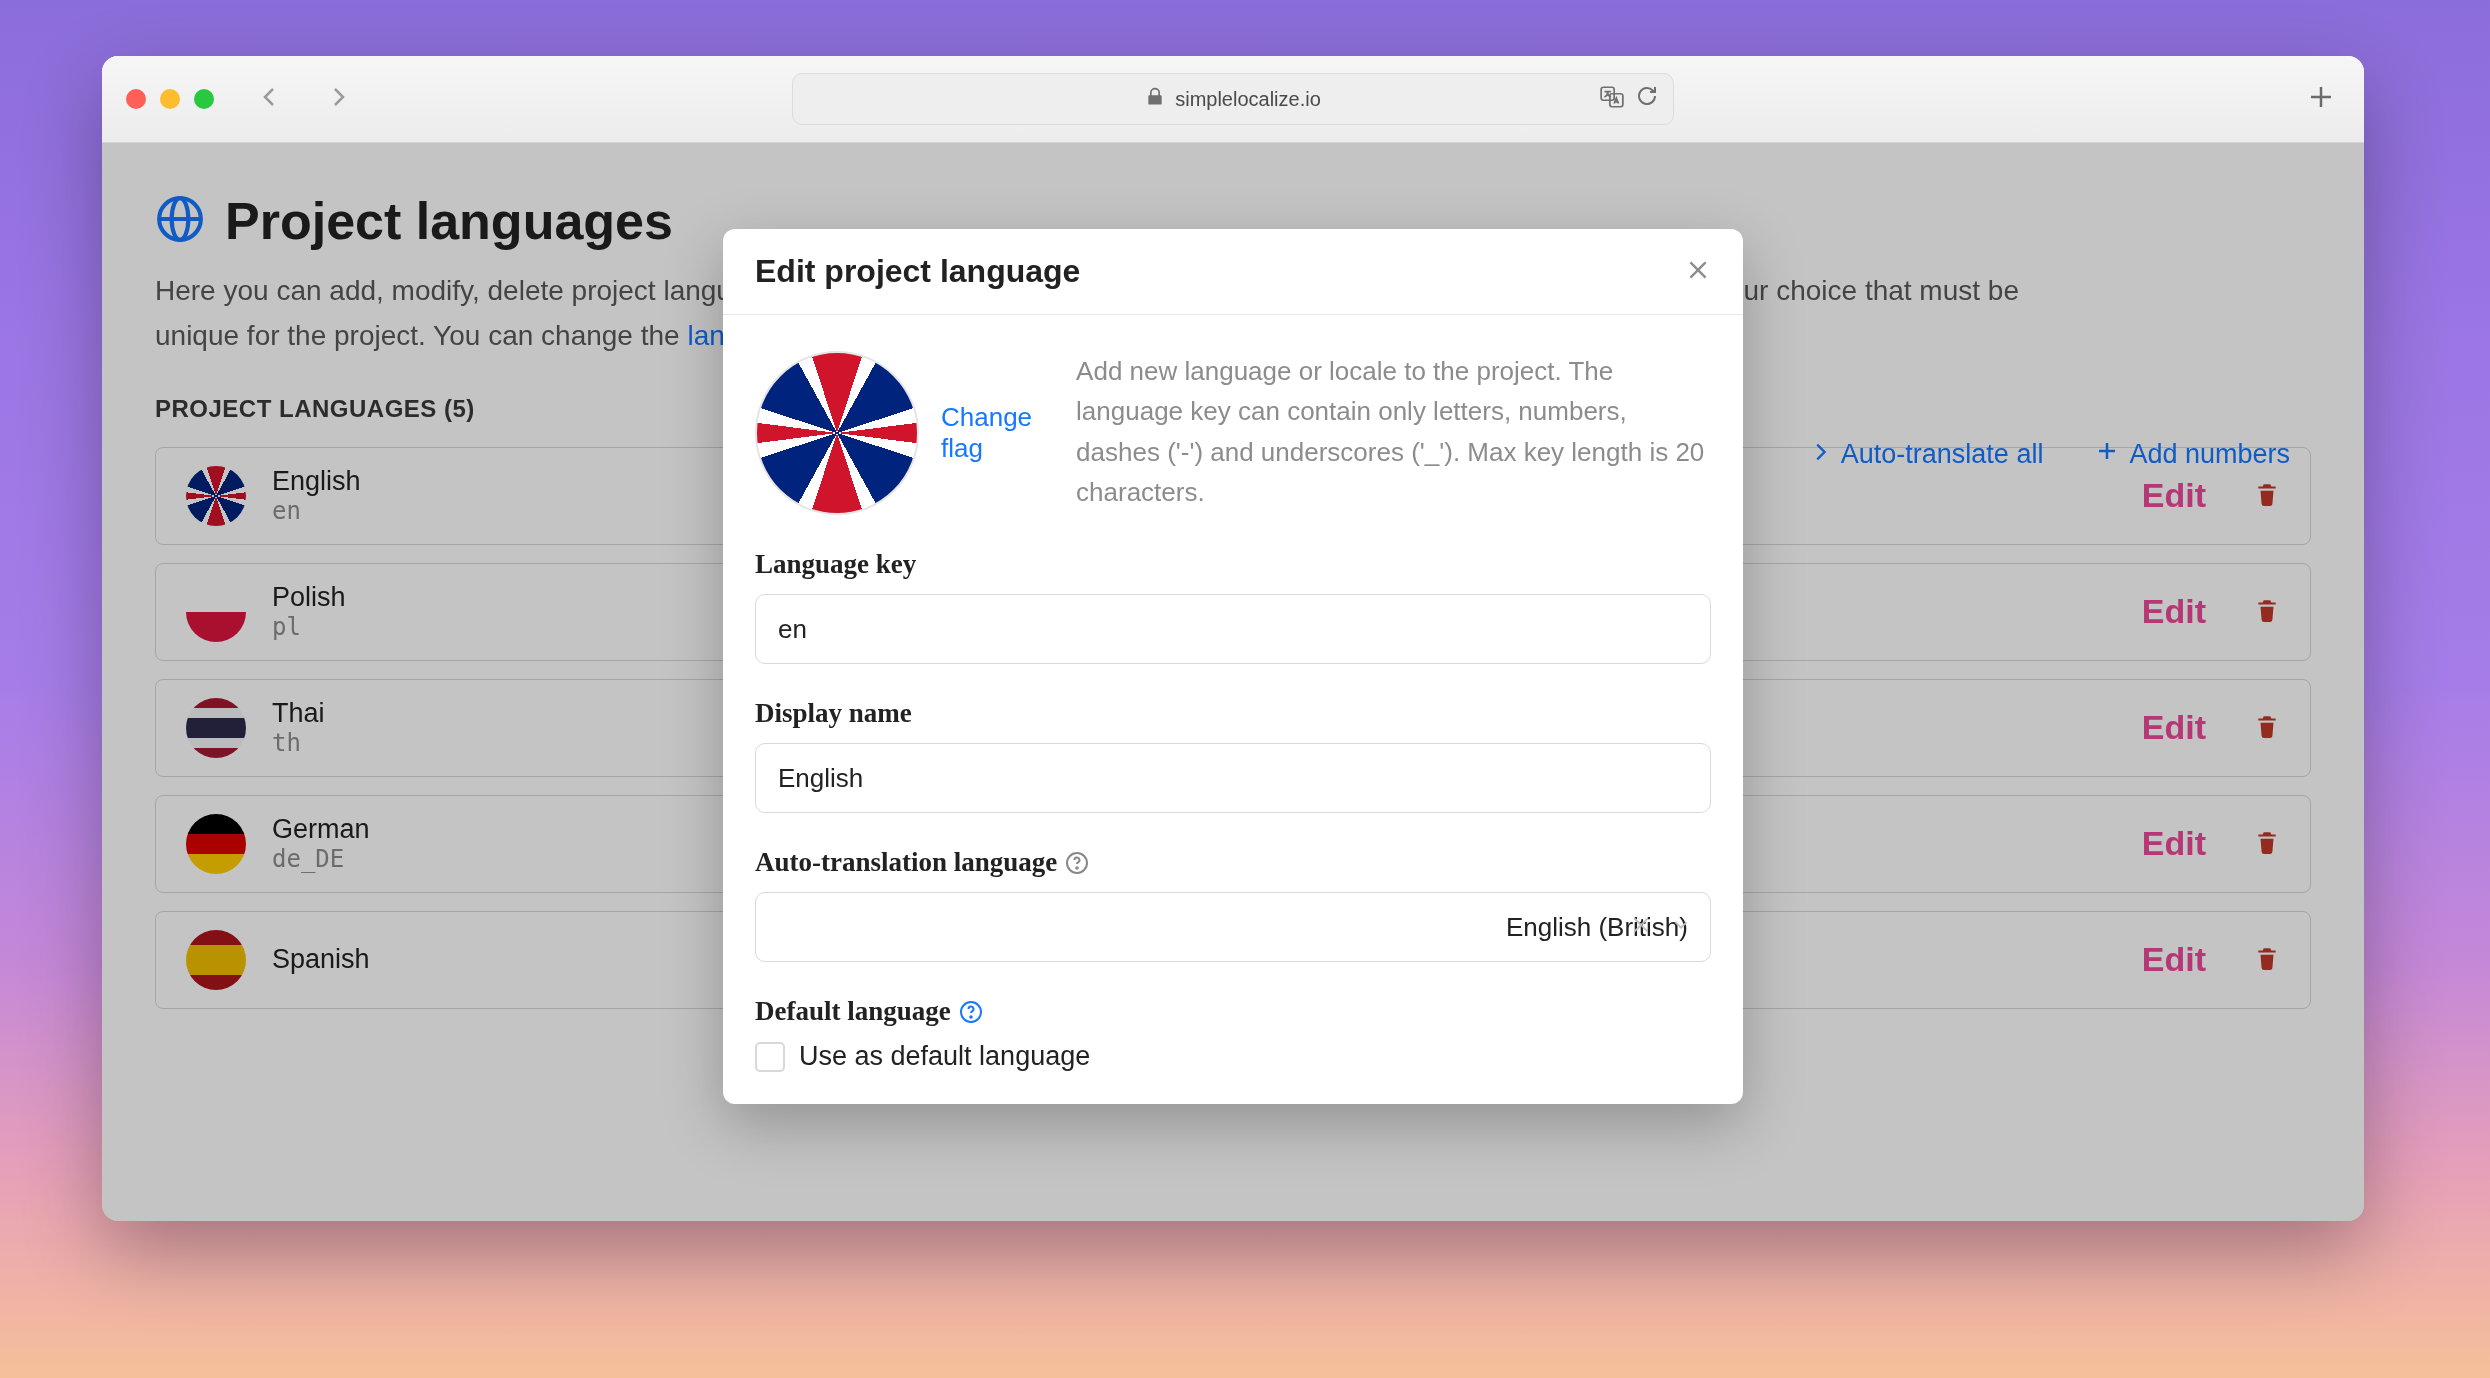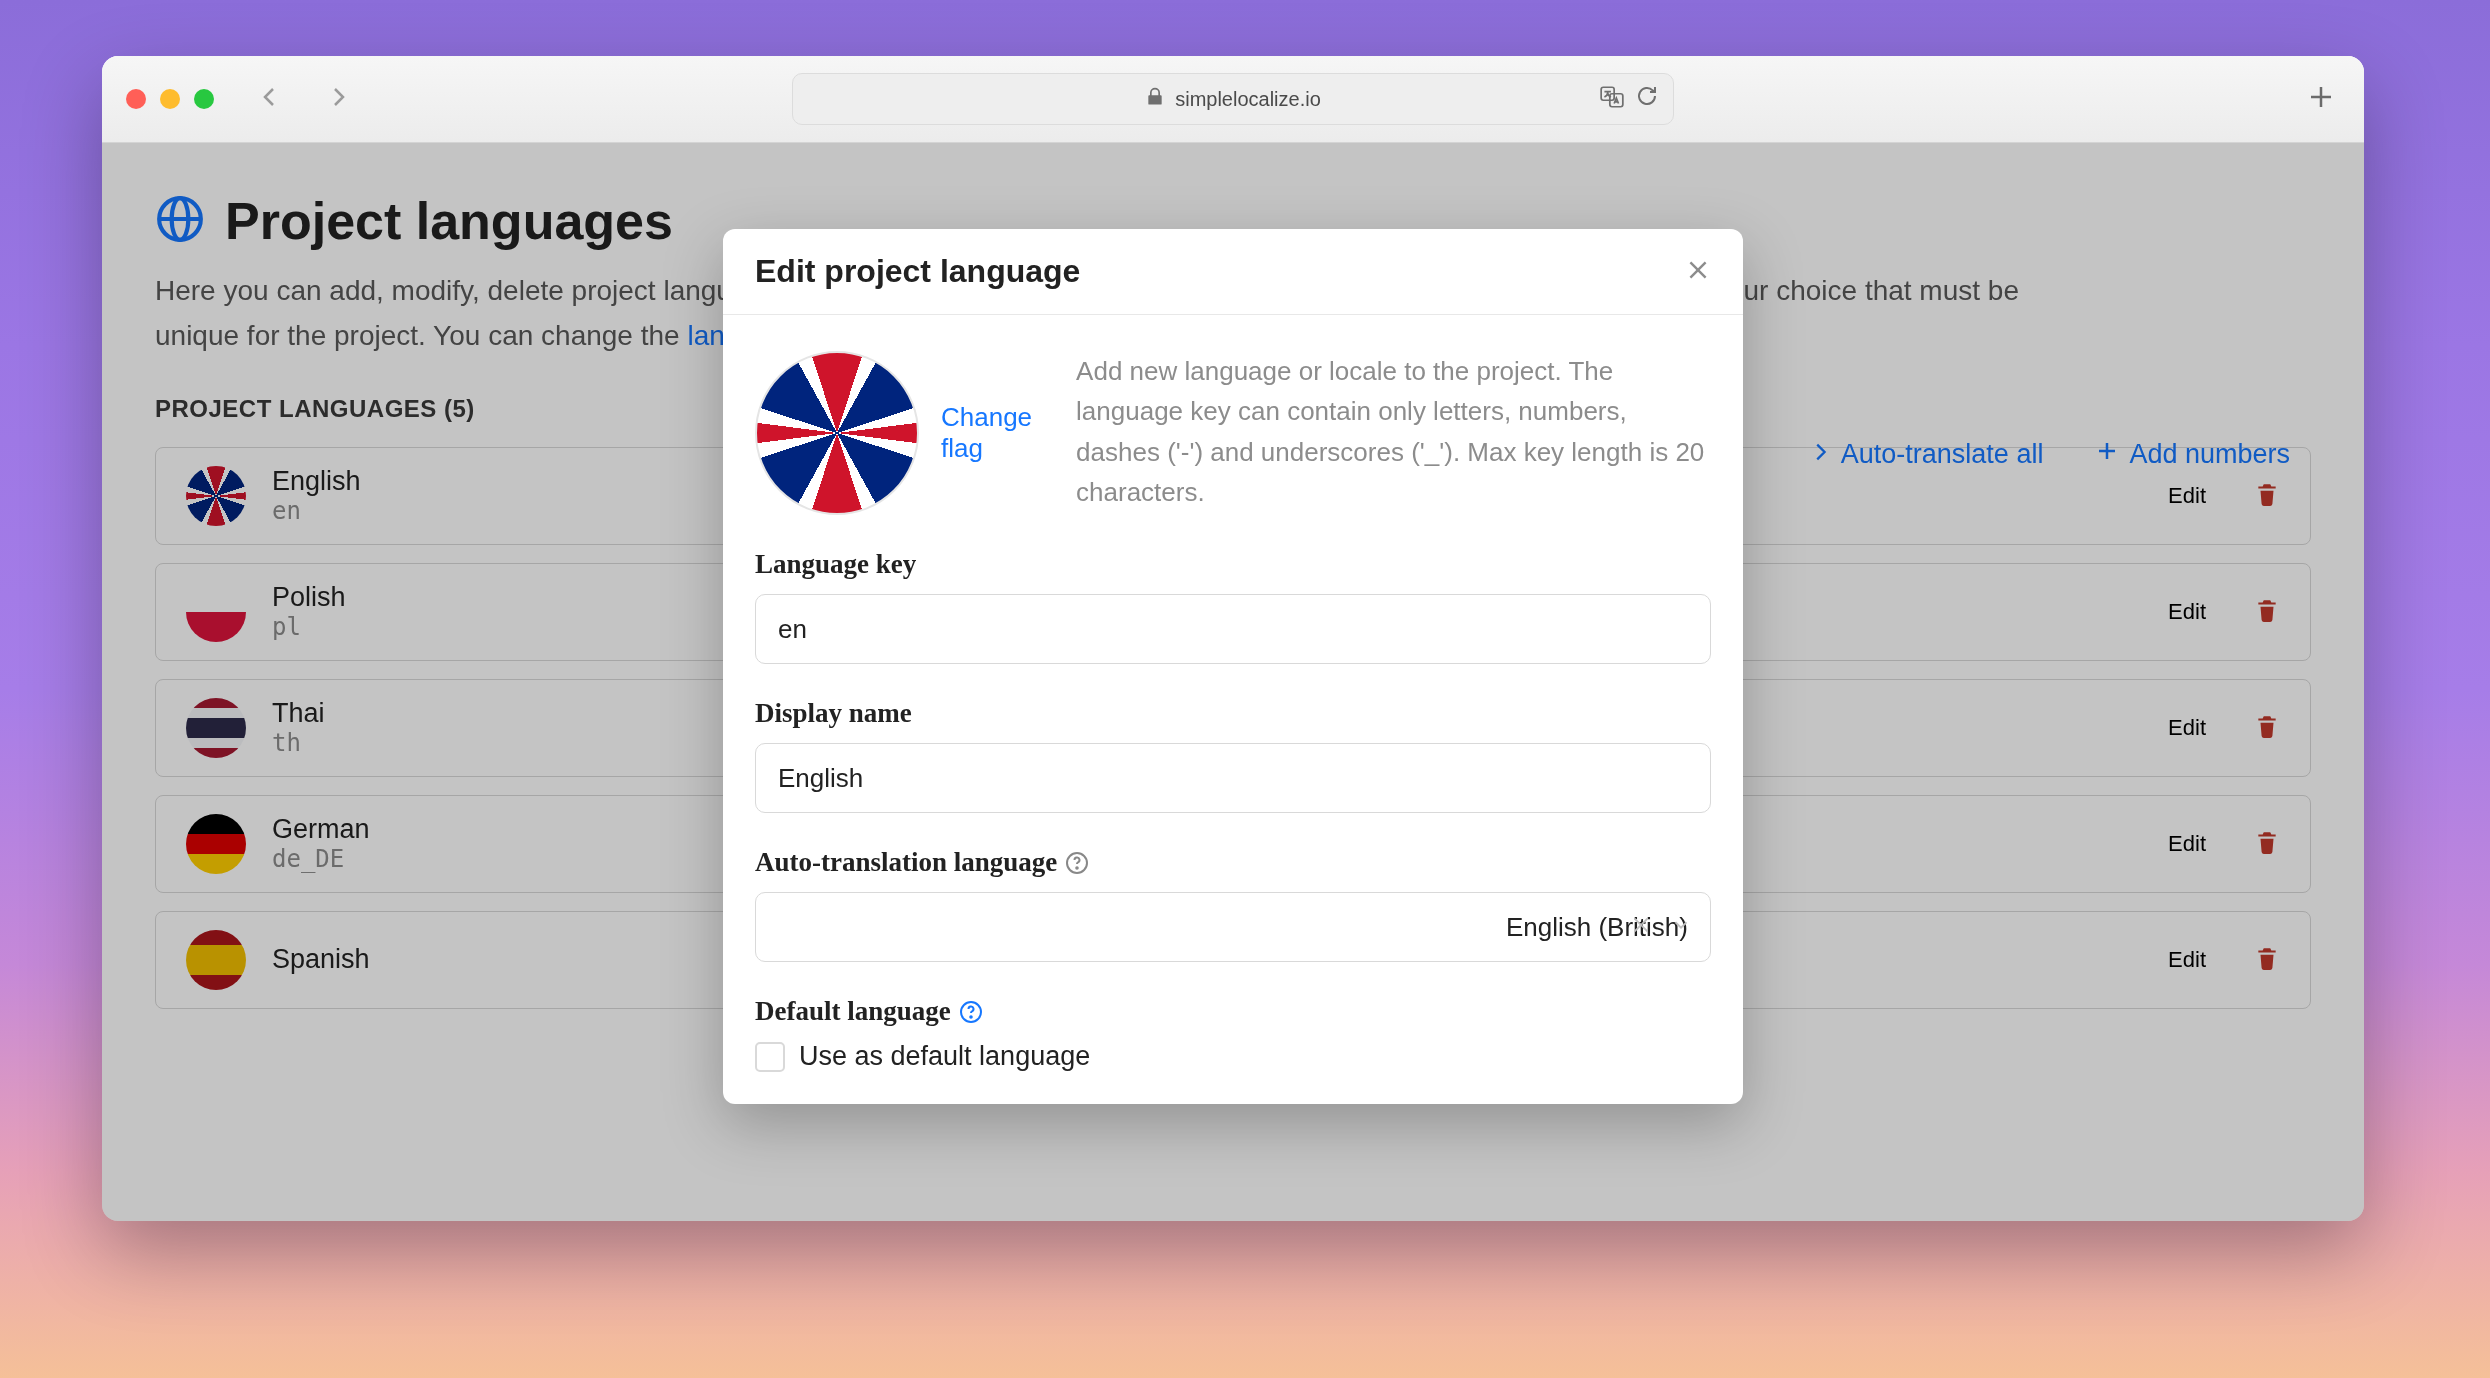--- a/index.html
+++ b/index.html
@@ -207,23 +207,23 @@
 }
 
 .lang-actions {
   margin-left: auto;
   display: flex;
   align-items: center;
   gap: 48px;
 }
 
 .edit-link {
-  color: #000000;
-  font-size: 22px;
-  font-weight: 400;
+  color: #ec4899;
+  font-size: 34px;
+  font-weight: 700;
 }
 
 .delete-icon {
   color: #c0392b;
 }
 
 .dimmer {
   position: absolute;
   inset: 0;
   top: 87px;

